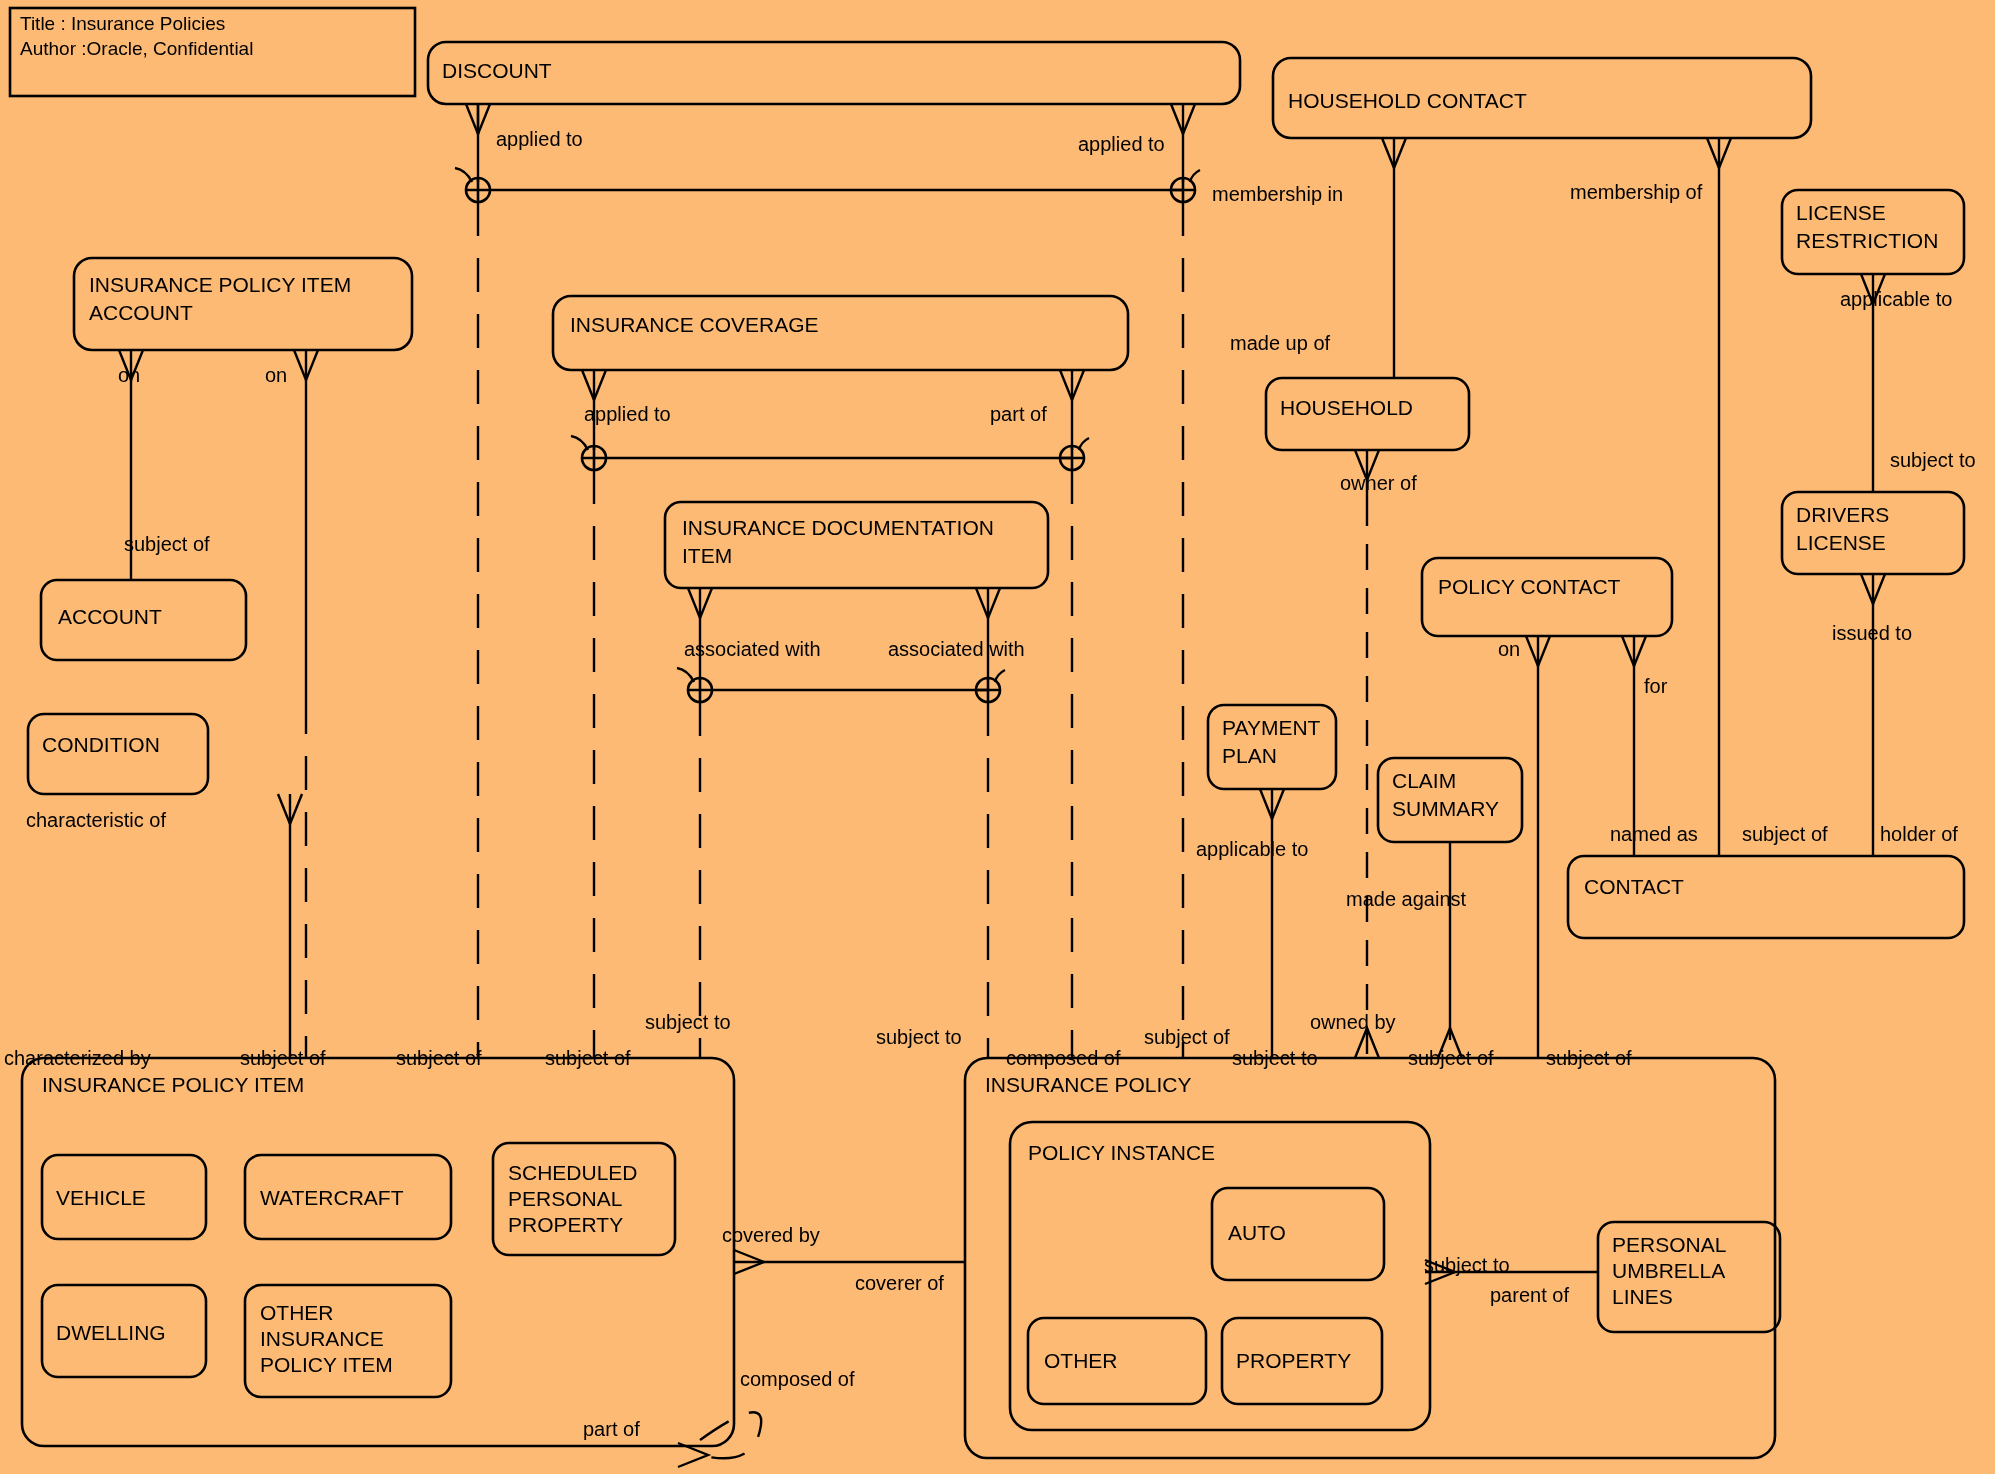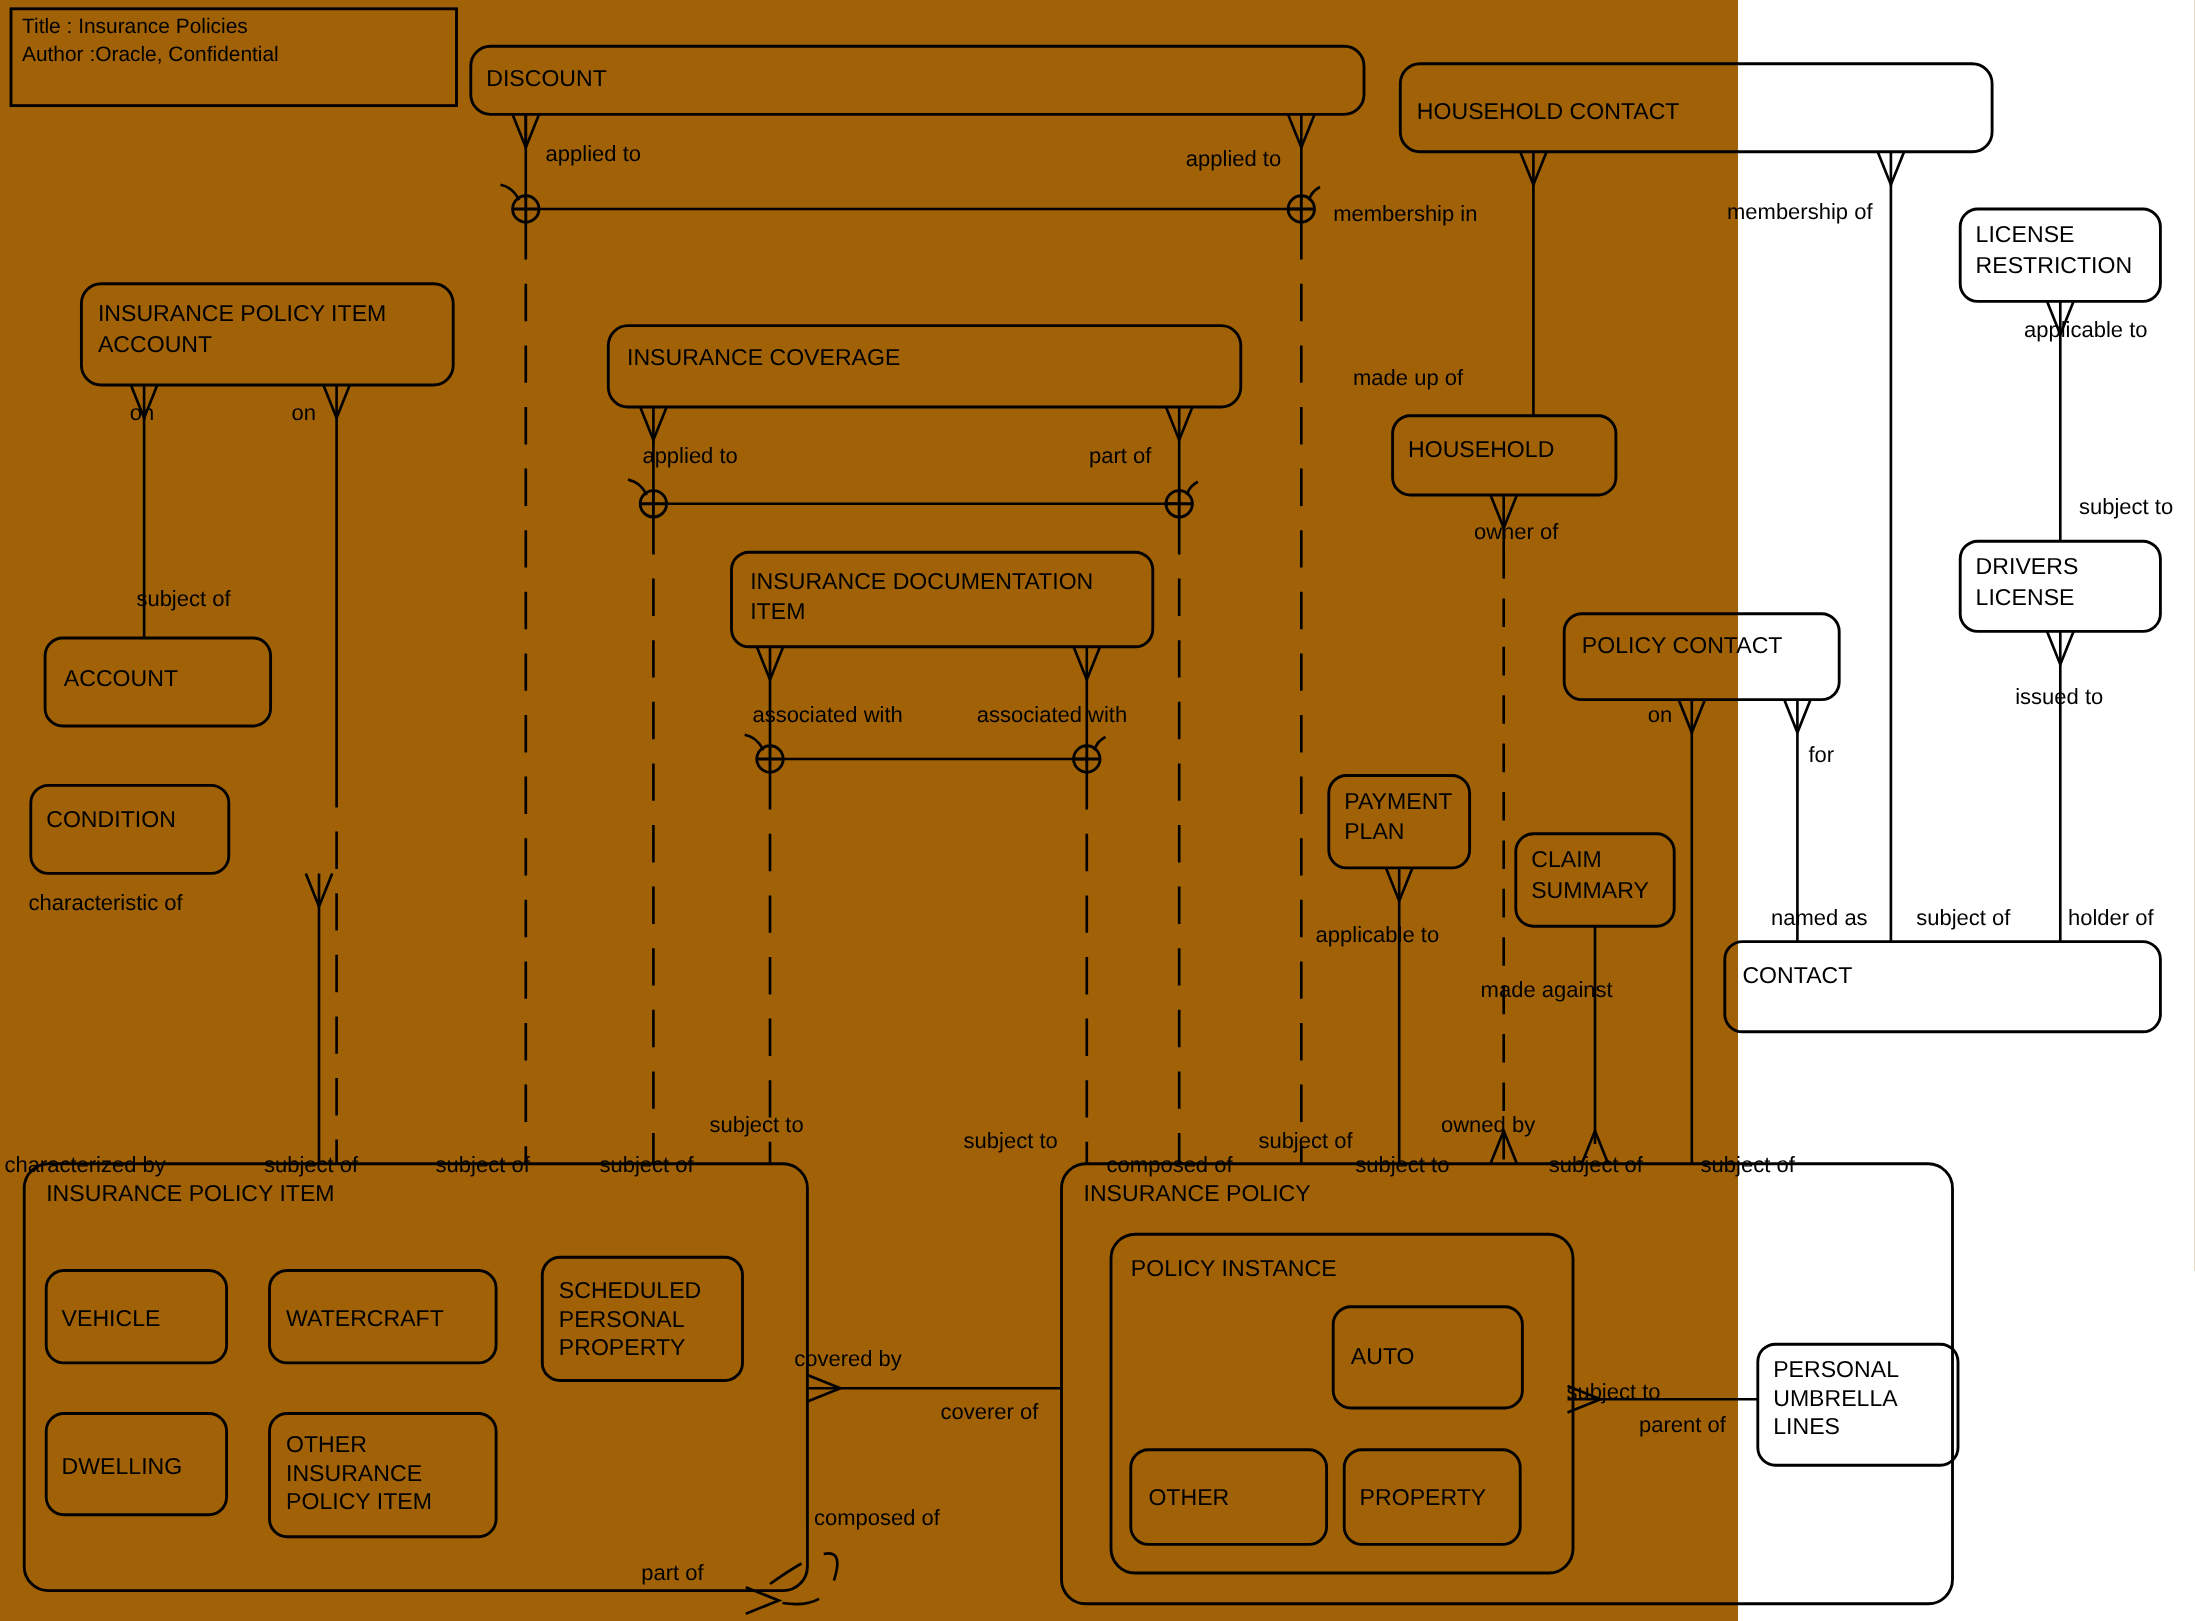--- a/index.html
+++ b/index.html
@@ -1,17 +1,17 @@
 <!DOCTYPE html>
 <html><head>
 <meta charset="utf-8">
 <style>
   html,body{margin:0;padding:0;background:#ffffff;}
   body{font-family:"Liberation Sans", sans-serif;}
-  #canvas{position:relative;width:1580px;height:1474px;background:#a16207;}
+  #canvas{position:relative;width:1995px;height:1474px;background:#fdba74;}
   svg{position:absolute;left:0;top:0;width:1995px;height:1474px;}
   .ent{fill:none;stroke:#000;stroke-width:2.6;}
   .ent-sq{fill:none;stroke:#000;stroke-width:2.6;}
   .ln{stroke:#000;stroke-width:2.4;fill:none;}
   .ln-d{stroke:#000;stroke-width:2.4;fill:none;stroke-dasharray:34 22;}
   .ln-d2{stroke:#000;stroke-width:2.4;fill:none;stroke-dasharray:26 18;}
   .jn{fill:none;stroke:#000;stroke-width:2.6;}
   .crow{fill:none;stroke:#000;stroke-width:2.4;}
   text{font-family:"Liberation Sans", sans-serif;fill:#000;}
   .t-ent{font-size:21px;}

